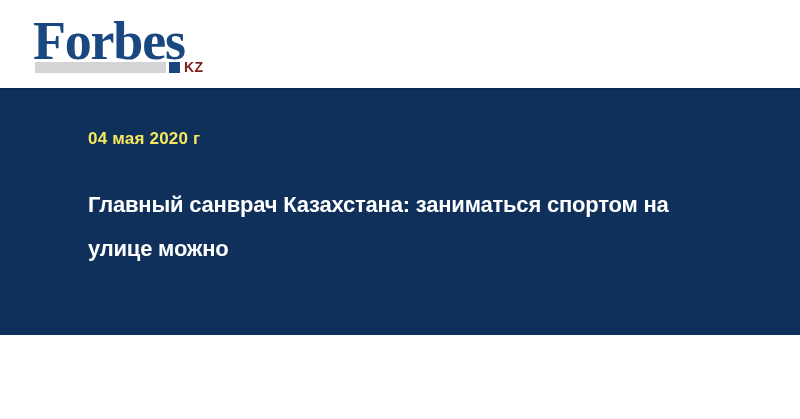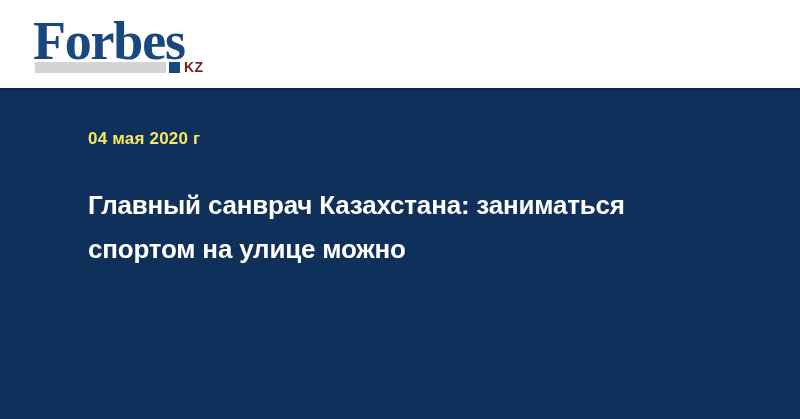--- a/index.html
+++ b/index.html
@@ -84,21 +84,21 @@
     letter-spacing: 0.5px;
     color: #7f1d1d;
   }
 
   
   .hero {
     position: absolute;
     left: 0;
     top: 88px;
     width: 800px;
-    height: 331px;
+    height: 247px;
     background: #10305c;
     border-top: 2px solid #0b2850;
     box-sizing: border-box;
   }
 
   .hero-date {
     position: absolute;
     left: 88px;
     top: 39px;
     font-family: "Liberation Sans", sans-serif;
@@ -111,21 +111,21 @@
   }
 
   .hero-title {
     position: absolute;
     left: 88px;
     top: 93px;
     width: 600px;
     margin: 0;
     font-family: "Liberation Sans", sans-serif;
     font-weight: bold;
-    font-size: 26px;
+    font-size: 22px;
     line-height: 44px;
     letter-spacing: -0.2px;
     color: #ffffff;
   }
 </style>
 </head>
 <body>
 
 <div id="page">
 

